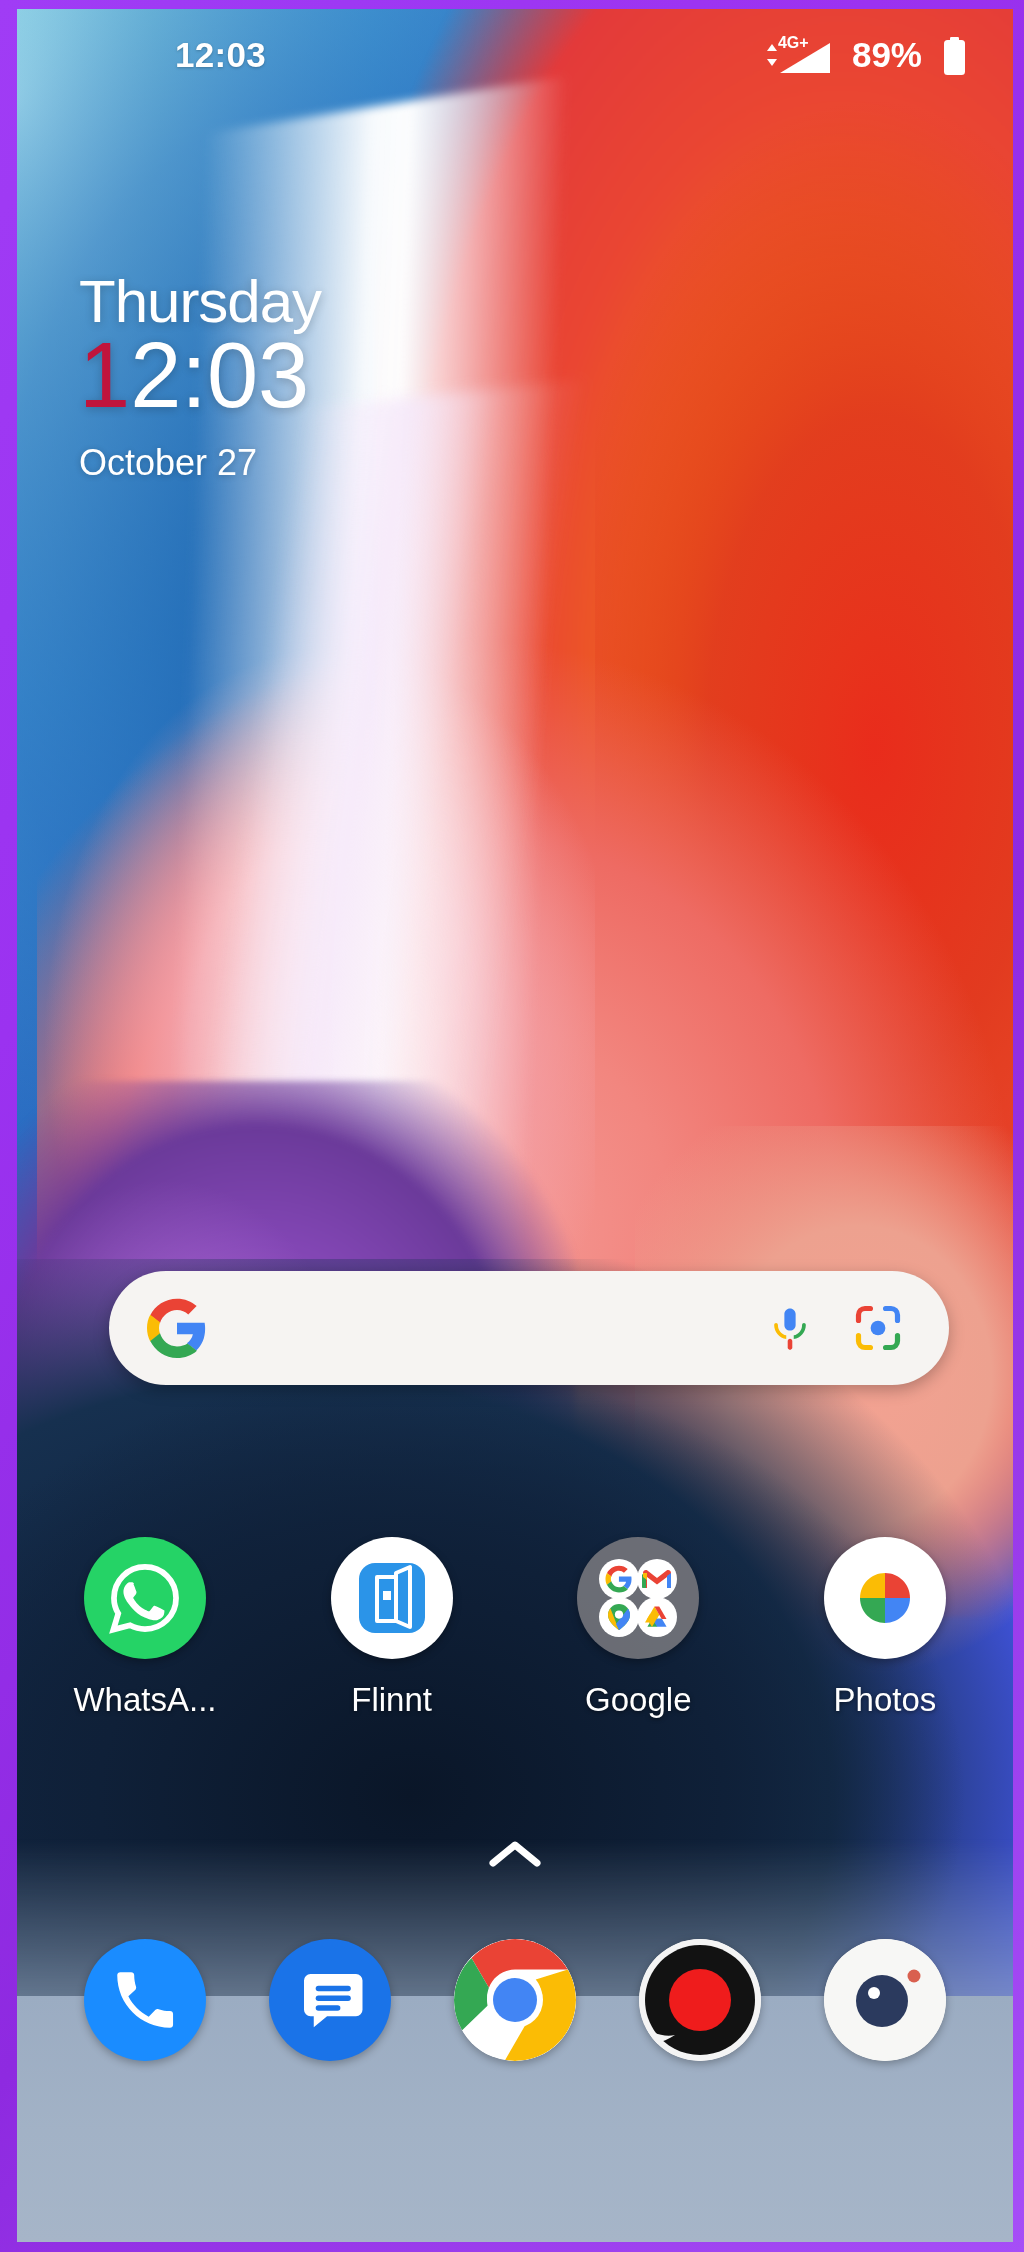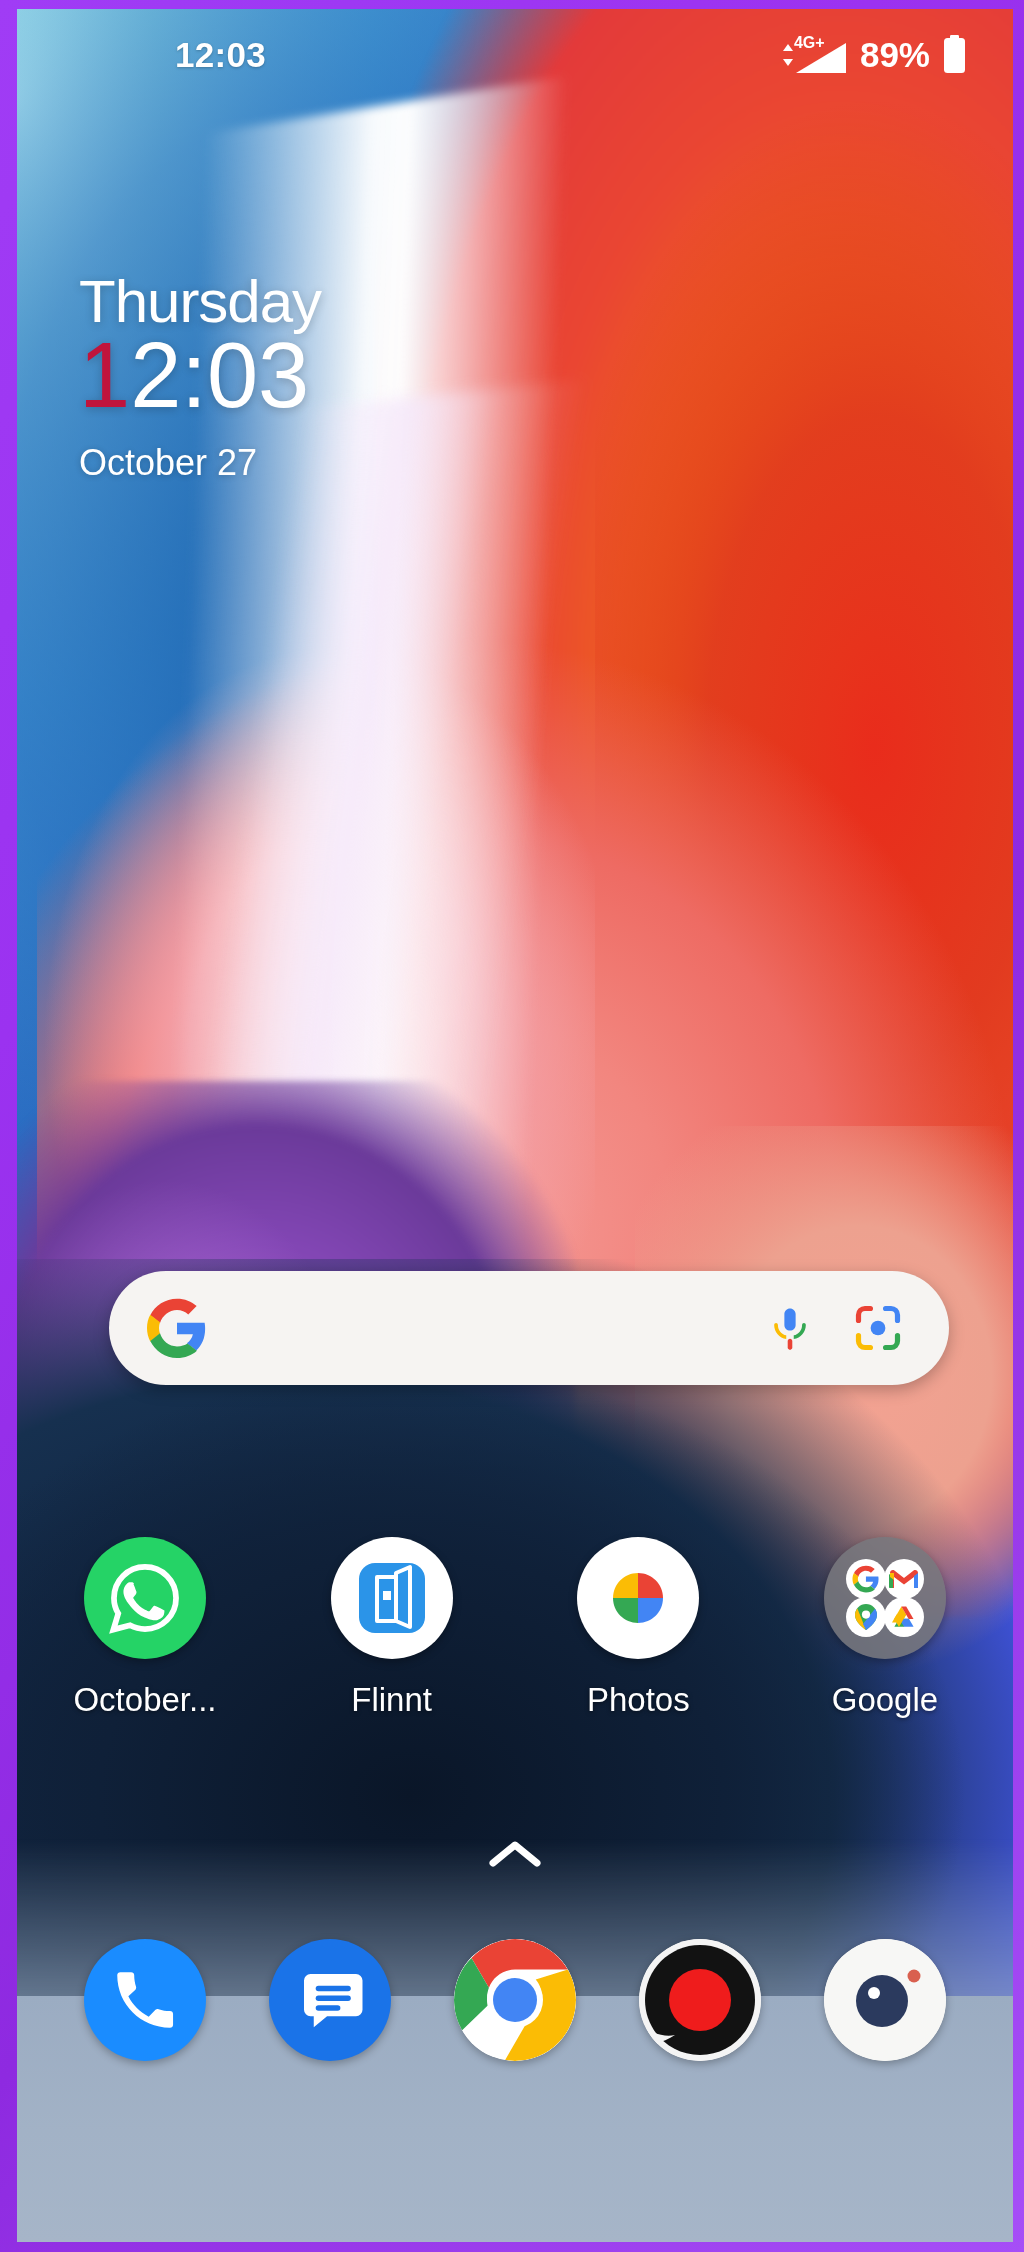--- a/index.html
+++ b/index.html
@@ -133,21 +133,21 @@
     position:absolute; top:0; left:0; right:0; height:92px;
     display:flex; align-items:center; justify-content:space-between;
     padding:0 46px 0 0;
     color:#fff;
   }
   #status-clock{
     font-size:35px; font-weight:700; letter-spacing:.3px;
     margin-left:158px;
     text-shadow:0 1px 3px rgba(0,0,0,.25);
   }
-  #status-right{ display:flex; align-items:flex-start; gap:12px; }
+  #status-right{ display:flex; align-items:flex-end; gap:20px; }
   .sig-wrap{ position:relative; width:66px; height:40px; }
   .sig-arrows{
     position:absolute; left:0; top:9px; width:12px; height:22px;
   }
   .sig-4g{
     position:absolute; left:12px; top:0px;
     font-size:16px; font-weight:700; line-height:1;
   }
   .sig-bars{
     position:absolute; left:14px; bottom:2px; width:50px; height:30px;
@@ -322,49 +322,37 @@
 
     <div id="app-row">
 
       <div class="app">
         <div class="app-icon" style="background:#25d366">
           <svg width="92" height="92" viewBox="0 0 32 32">
             <path fill="none" stroke="#ffffff" stroke-width="2" d="M16 5.2c-6 0-10.8 4.8-10.8 10.8 0 2 .5 3.8 1.5 5.4L5 27l5.8-1.5c1.5.8 3.3 1.3 5.2 1.3 6 0 10.8-4.8 10.8-10.8S22 5.2 16 5.2z"></path>
             <path fill="#ffffff" d="M12.2 11.1c-.3-.6-.5-.6-.8-.6h-.7c-.2 0-.6.1-1 .5-.3.4-1.2 1.2-1.2 2.9s1.3 3.4 1.4 3.6c.2.2 2.4 3.9 6 5.3 3 1.2 3.6 1 4.2.9.7-.1 2.1-.9 2.4-1.7.3-.8.3-1.6.2-1.7-.1-.1-.3-.2-.7-.4-.3-.2-2.1-1-2.4-1.1-.3-.1-.6-.2-.8.2-.2.3-.9 1.1-1.1 1.4-.2.2-.4.3-.8.1-.3-.2-1.5-.6-2.9-1.8-1.1-1-1.8-2.2-2-2.5-.2-.3 0-.5.2-.7l.5-.6c.2-.2.2-.3.3-.6.1-.2 0-.4 0-.6-.1-.2-.7-1.9-1-2.6z"></path>
           </svg>
         </div>
-        <div class="app-label">October...</div>
+        <div class="app-label">WhatsA...</div>
       </div>
 
       <div class="app">
         <div class="app-icon" style="background:#ffffff">
           <svg width="122" height="122" viewBox="0 0 122 122">
             <rect x="28" y="26" width="66" height="70" rx="16" fill="#2b94e8"></rect>
             <g fill="none" stroke="#ffffff" stroke-width="4" stroke-linejoin="round">
               <rect x="46" y="40" width="19" height="44"></rect>
               <path d="M65 36 L79 30 L79 90 L65 84 Z"></path>
             </g>
             <rect x="52" y="54" width="8" height="9" fill="#ffffff"></rect>
           </svg>
         </div>
         <div class="app-label">Flinnt</div>
       </div>
 
-
-      <div class="app">
-        <div class="app-icon" style="background:#ffffff">
-          <svg width="122" height="122" viewBox="0 0 122 122">
-            <path fill="#FBBC05" d="M36 61c0-13.8 11.2-25 25-25v25z"></path>
-            <path fill="#EA4335" d="M61 36c13.8 0 25 11.2 25 25H61z"></path>
-            <path fill="#4285F4" d="M86 61c0 13.8-11.2 25-25 25V61z"></path>
-            <path fill="#34A853" d="M61 86c-13.8 0-25-11.2-25-25h25z"></path>
-          </svg>
-        </div>
-        <div class="app-label">Photos</div>
-      </div>
 
       <div class="app">
         <div class="app-icon" style="background:rgba(120,120,125,.88)">
           <svg width="122" height="122" viewBox="0 0 122 122">
 
             <circle cx="42" cy="42" r="20" fill="#fff"></circle>
             <g transform="translate(28.5,28.5) scale(0.56)">
               <path fill="#EA4335" d="M24 9.5c3.5 0 6.6 1.2 9 3.6l6.7-6.7C35.6 2.6 30.2.5 24 .5 14.6.5 6.5 5.9 2.6 13.8l7.8 6.1C12.3 14 17.6 9.5 24 9.5z"></path>
               <path fill="#4285F4" d="M46.5 24.5c0-1.6-.1-3.2-.4-4.7H24v9.1h12.7c-.6 3-2.3 5.5-4.8 7.2l7.5 5.8c4.4-4 7.1-10 7.1-17.4z"></path>
               <path fill="#FBBC05" d="M10.4 28.6c-.5-1.4-.8-2.9-.8-4.6s.3-3.2.8-4.6l-7.8-6.1C.9 16.5 0 20.1 0 24s.9 7.5 2.6 10.7l7.8-6.1z"></path>
@@ -395,20 +383,32 @@
               <path fill="#4285F4" d="M12 20.8 L21.6 20.8 L16.9 12.8 L7.3 12.8 Z"></path>
               <path fill="#EA4335" d="M9.3 0.5 L4.6 8.6 L9.4 16.6 L14.2 8.6 Z" opacity="0"></path>
               <path fill="#FBBC05" d="M9.4 0.6 L2.2 13 L7 21 L14.2 8.6 Z"></path>
               <path fill="#EA4335" d="M9.4 0.6 L16.7 13 L21.5 21 L14.2 8.6 Z" opacity="0"></path>
               <path fill="#EA4335" d="M9.4 0.6 L14.2 0.6 L21.5 13 L16.7 13 Z"></path>
             </g>
           </svg>
         </div>
         <div class="app-label">Google</div>
       </div>
+
+      <div class="app">
+        <div class="app-icon" style="background:#ffffff">
+          <svg width="122" height="122" viewBox="0 0 122 122">
+            <path fill="#FBBC05" d="M36 61c0-13.8 11.2-25 25-25v25z"></path>
+            <path fill="#EA4335" d="M61 36c13.8 0 25 11.2 25 25H61z"></path>
+            <path fill="#4285F4" d="M86 61c0 13.8-11.2 25-25 25V61z"></path>
+            <path fill="#34A853" d="M61 86c-13.8 0-25-11.2-25-25h25z"></path>
+          </svg>
+        </div>
+        <div class="app-label">Photos</div>
+      </div>
     </div>
 
     <div id="drawer-handle">
       <svg width="56" height="34" viewBox="0 0 56 34">
         <path d="M6 26 L28 8 L50 26" fill="none" stroke="#ffffff" stroke-width="7" stroke-linecap="round" stroke-linejoin="round"></path>
       </svg>
     </div>
 
     <div id="dock">
 

